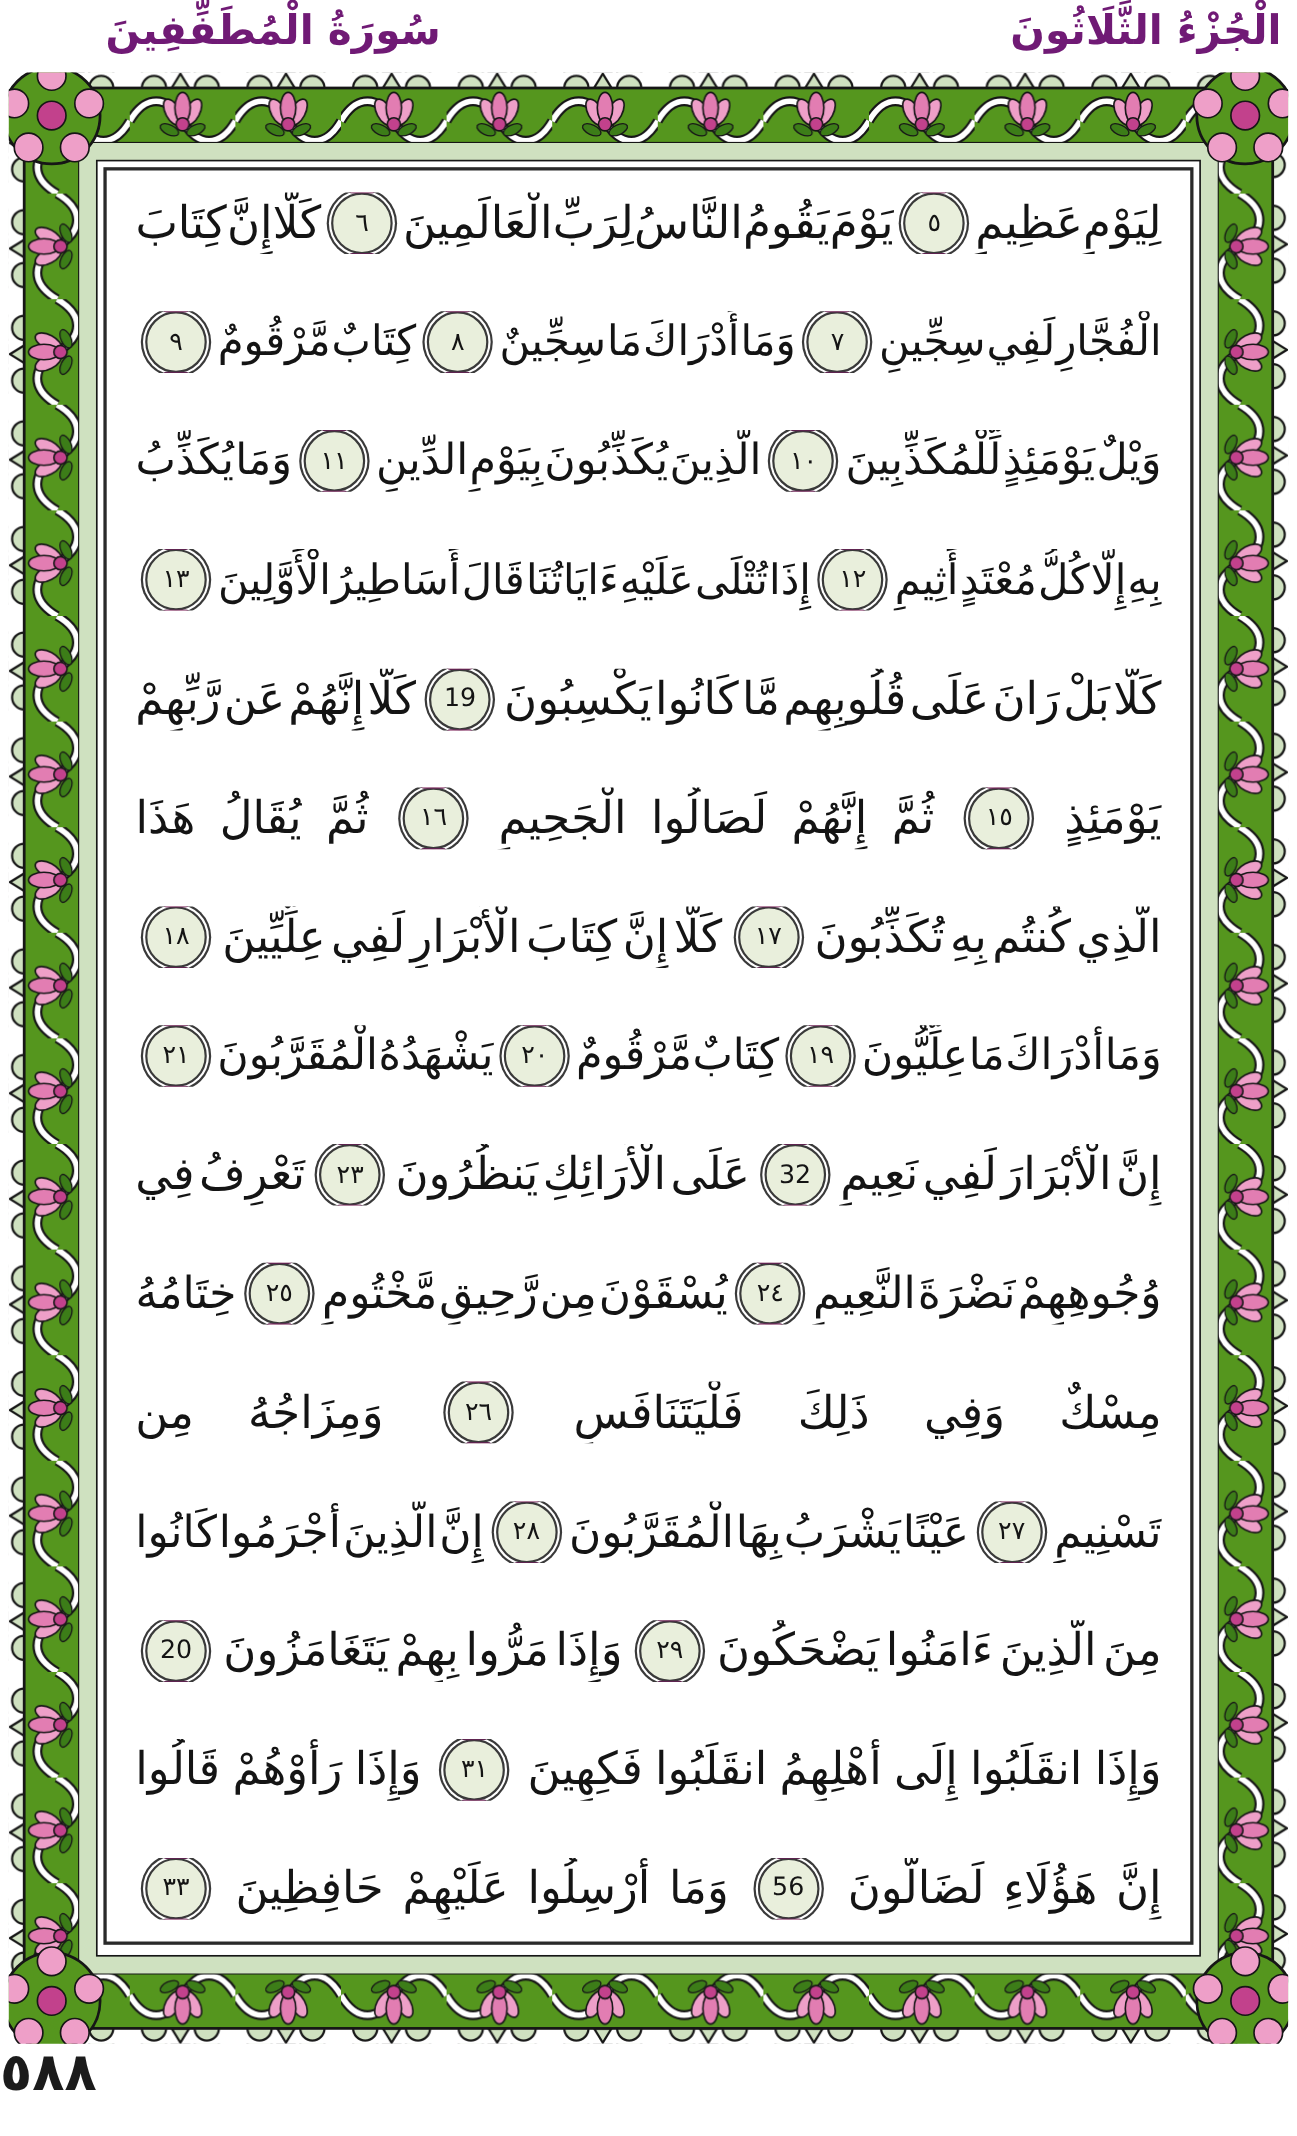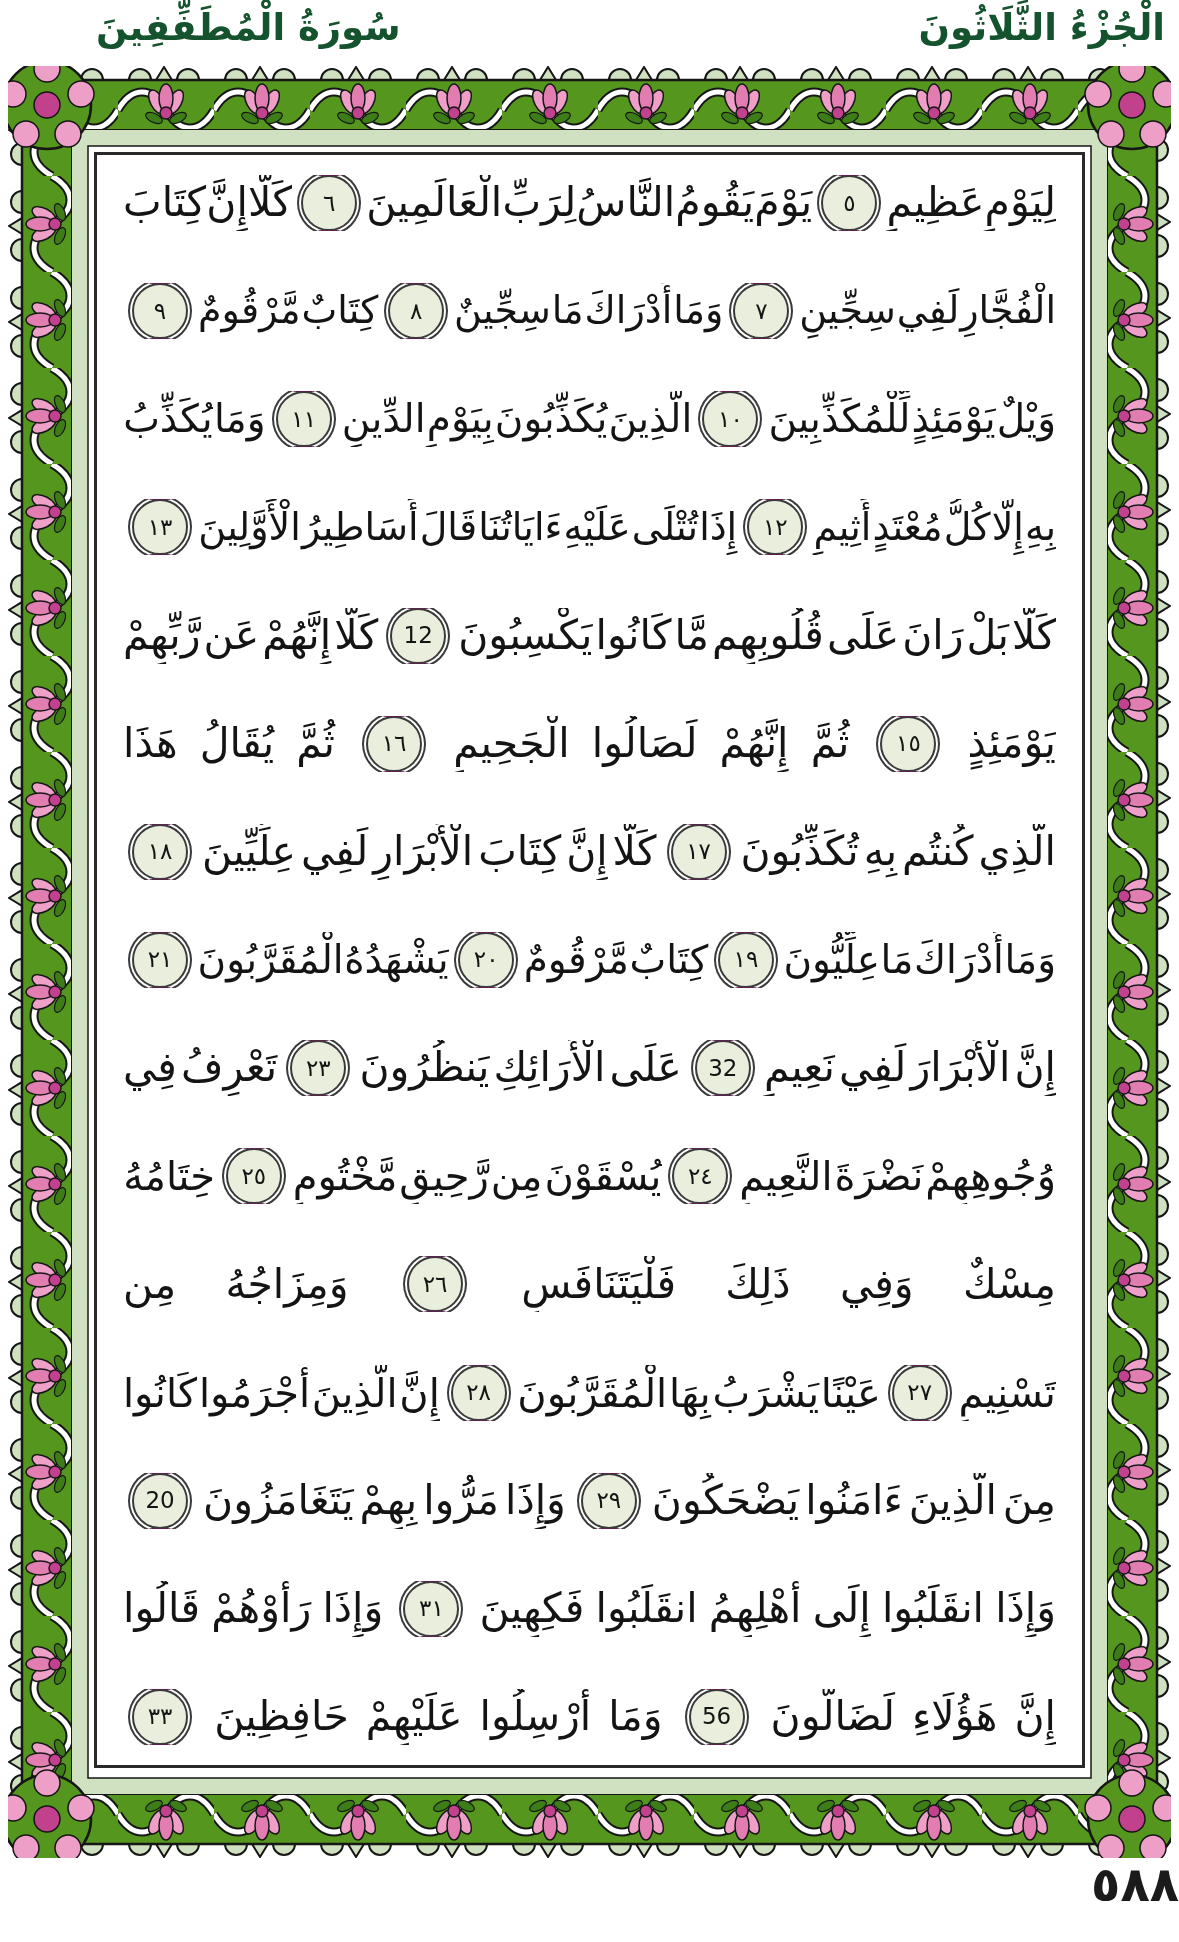--- a/index.html
+++ b/index.html
@@ -8,21 +8,21 @@
     width:1179px;height:1942px;
     background:#ffffff;
     font-family:"DejaVu Sans", sans-serif;
     overflow:hidden;
     direction:rtl;
   }
   
   .header{position:absolute;top:0;left:0;right:0;height:66px;}
   .hdr-label{
     position:absolute;top:6px;
-    font-size:37px;font-weight:700;color:#14532d;
+    font-size:37px;font-weight:700;color:#701a75;
     white-space:nowrap;letter-spacing:0;
   }
   .hdr-juz{right:14px;margin-left:24px;}
   .hdr-surah{left:96px;}
   
   .border-svg{position:absolute;left:8px;top:66px;}
   
   .textbox{
     position:absolute;
     left:94px;right:94px;top:152px;bottom:174px;
@@ -53,21 +53,21 @@
     content:"";position:absolute;top:-16px;left:50%;transform:translateX(-50%);
     width:24px;height:13px;background:#e68ab9;border:1.5px solid #5e2450;
     border-radius:12px 12px 5px 5px;
   }
   .marker::after{
     content:"";position:absolute;bottom:-16px;left:50%;transform:translateX(-50%);
     width:24px;height:13px;background:#e68ab9;border:1.5px solid #5e2450;
     border-radius:5px 5px 12px 12px;
   }
   
-  .footer{position:absolute;left:0;right:0;bottom:8px;height:78px;text-align:right;}
+  .footer{position:absolute;left:0;right:0;bottom:8px;height:78px;text-align:left;}
   .page-number{font-size:48px;color:#1b1b1b;font-weight:700;}
 </style>
 </head>
 <body>
 
 <div class="page">
 
   <div class="header">
     <span class="hdr-label hdr-juz">الْجُزْءُ الثَّلَاثُونَ</span>
     <span class="hdr-label hdr-surah">سُورَةُ الْمُطَفِّفِينَ</span>
@@ -249,21 +249,21 @@
       <div class="line">
         <span class="word">كَلَّا</span>
         <span class="word">بَلْ</span>
         <span class="word">رَانَ</span>
         <span class="word">عَلَى</span>
         <span class="word">قُلُوبِهِم</span>
         <span class="word">مَّا</span>
         <span class="word">كَانُوا</span>
         <span class="word">يَكْسِبُونَ</span>
         <span class="marker">
-          <span class="num">12</span>
+          <span class="num">19</span>
         </span>
         <span class="word">كَلَّا</span>
         <span class="word">إِنَّهُمْ</span>
         <span class="word">عَن</span>
         <span class="word">رَّبِّهِمْ</span>
       </div>
       <div class="line">
         <span class="word">يَوْمَئِذٍ</span>
         <span class="marker">
           <span class="num">١٥</span>

